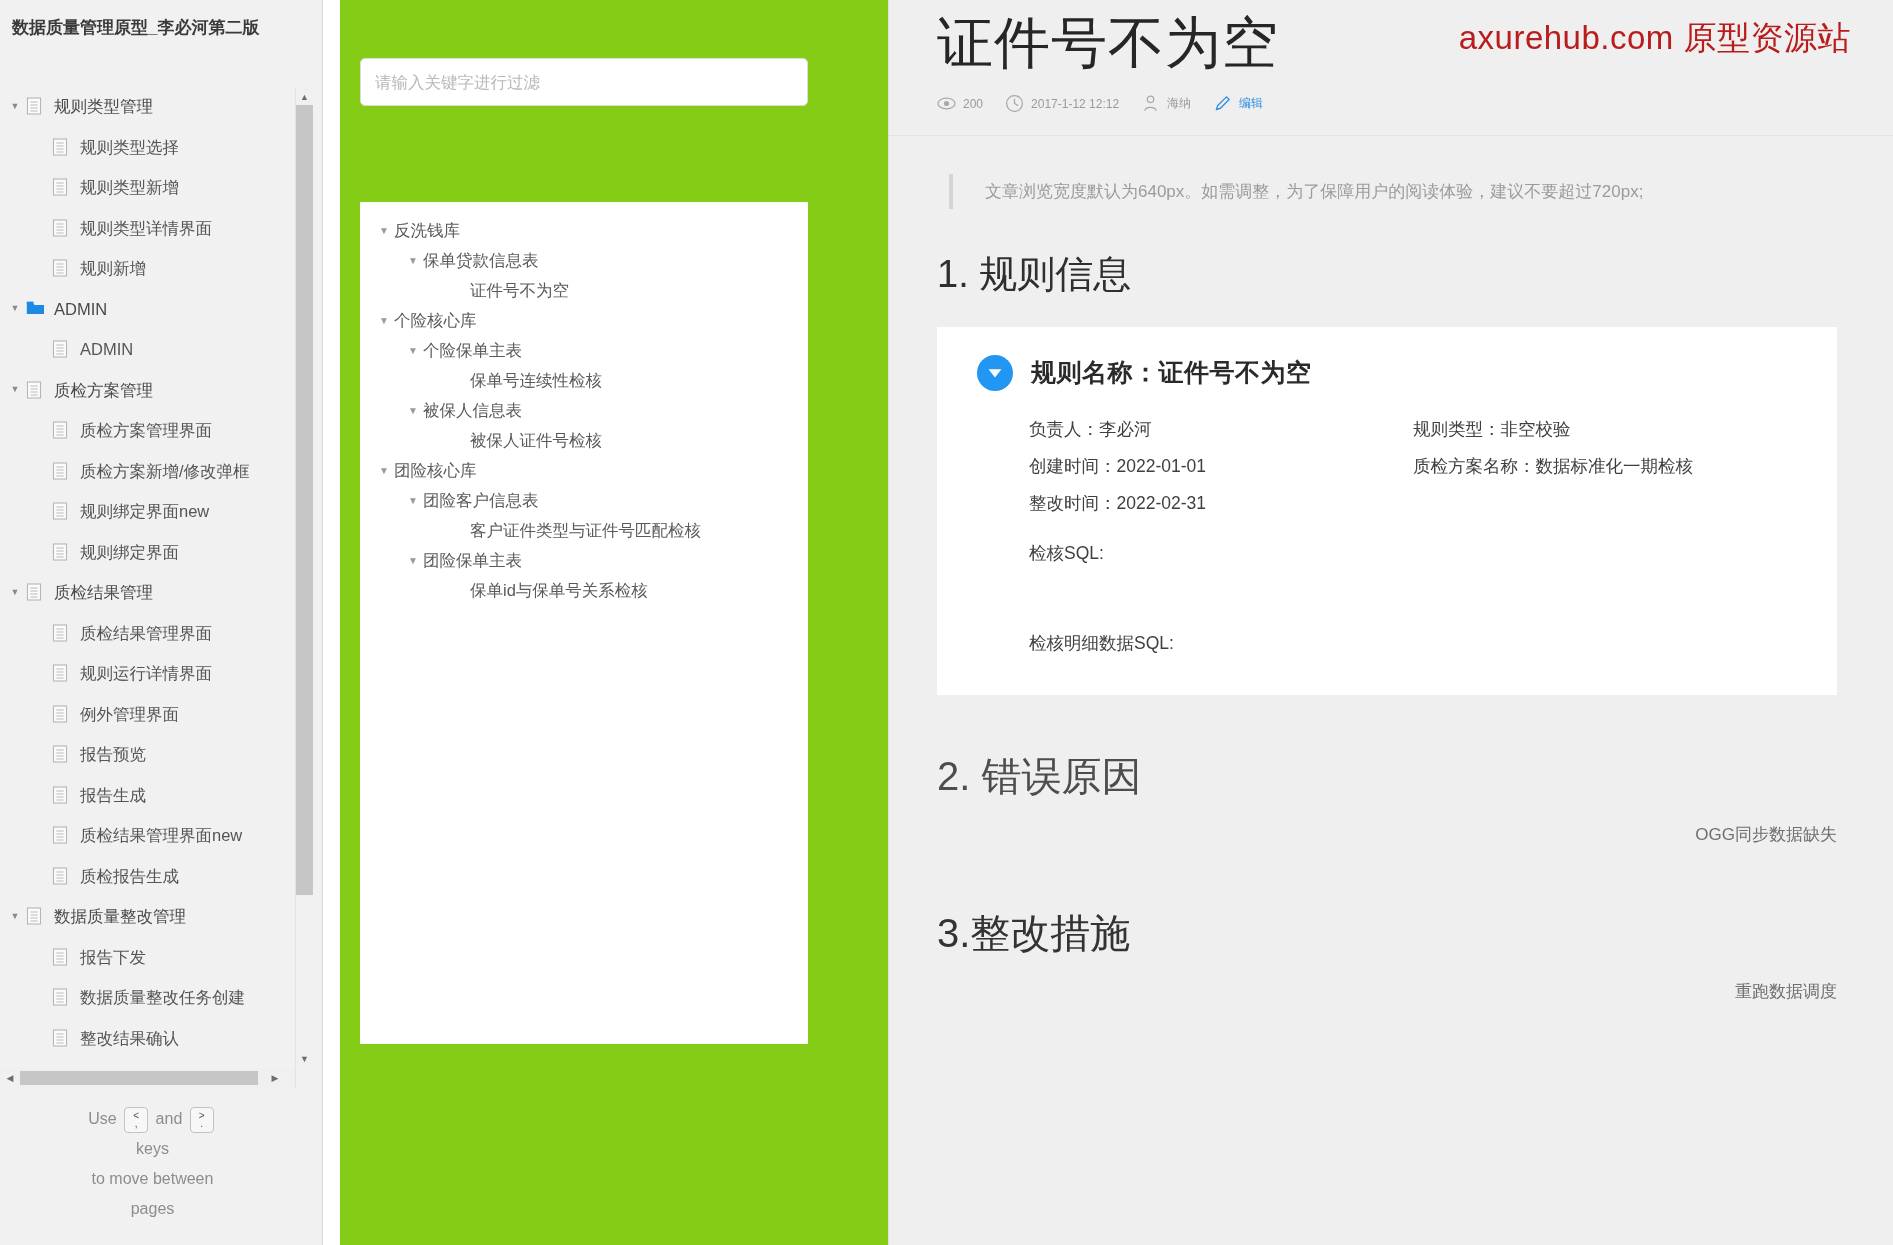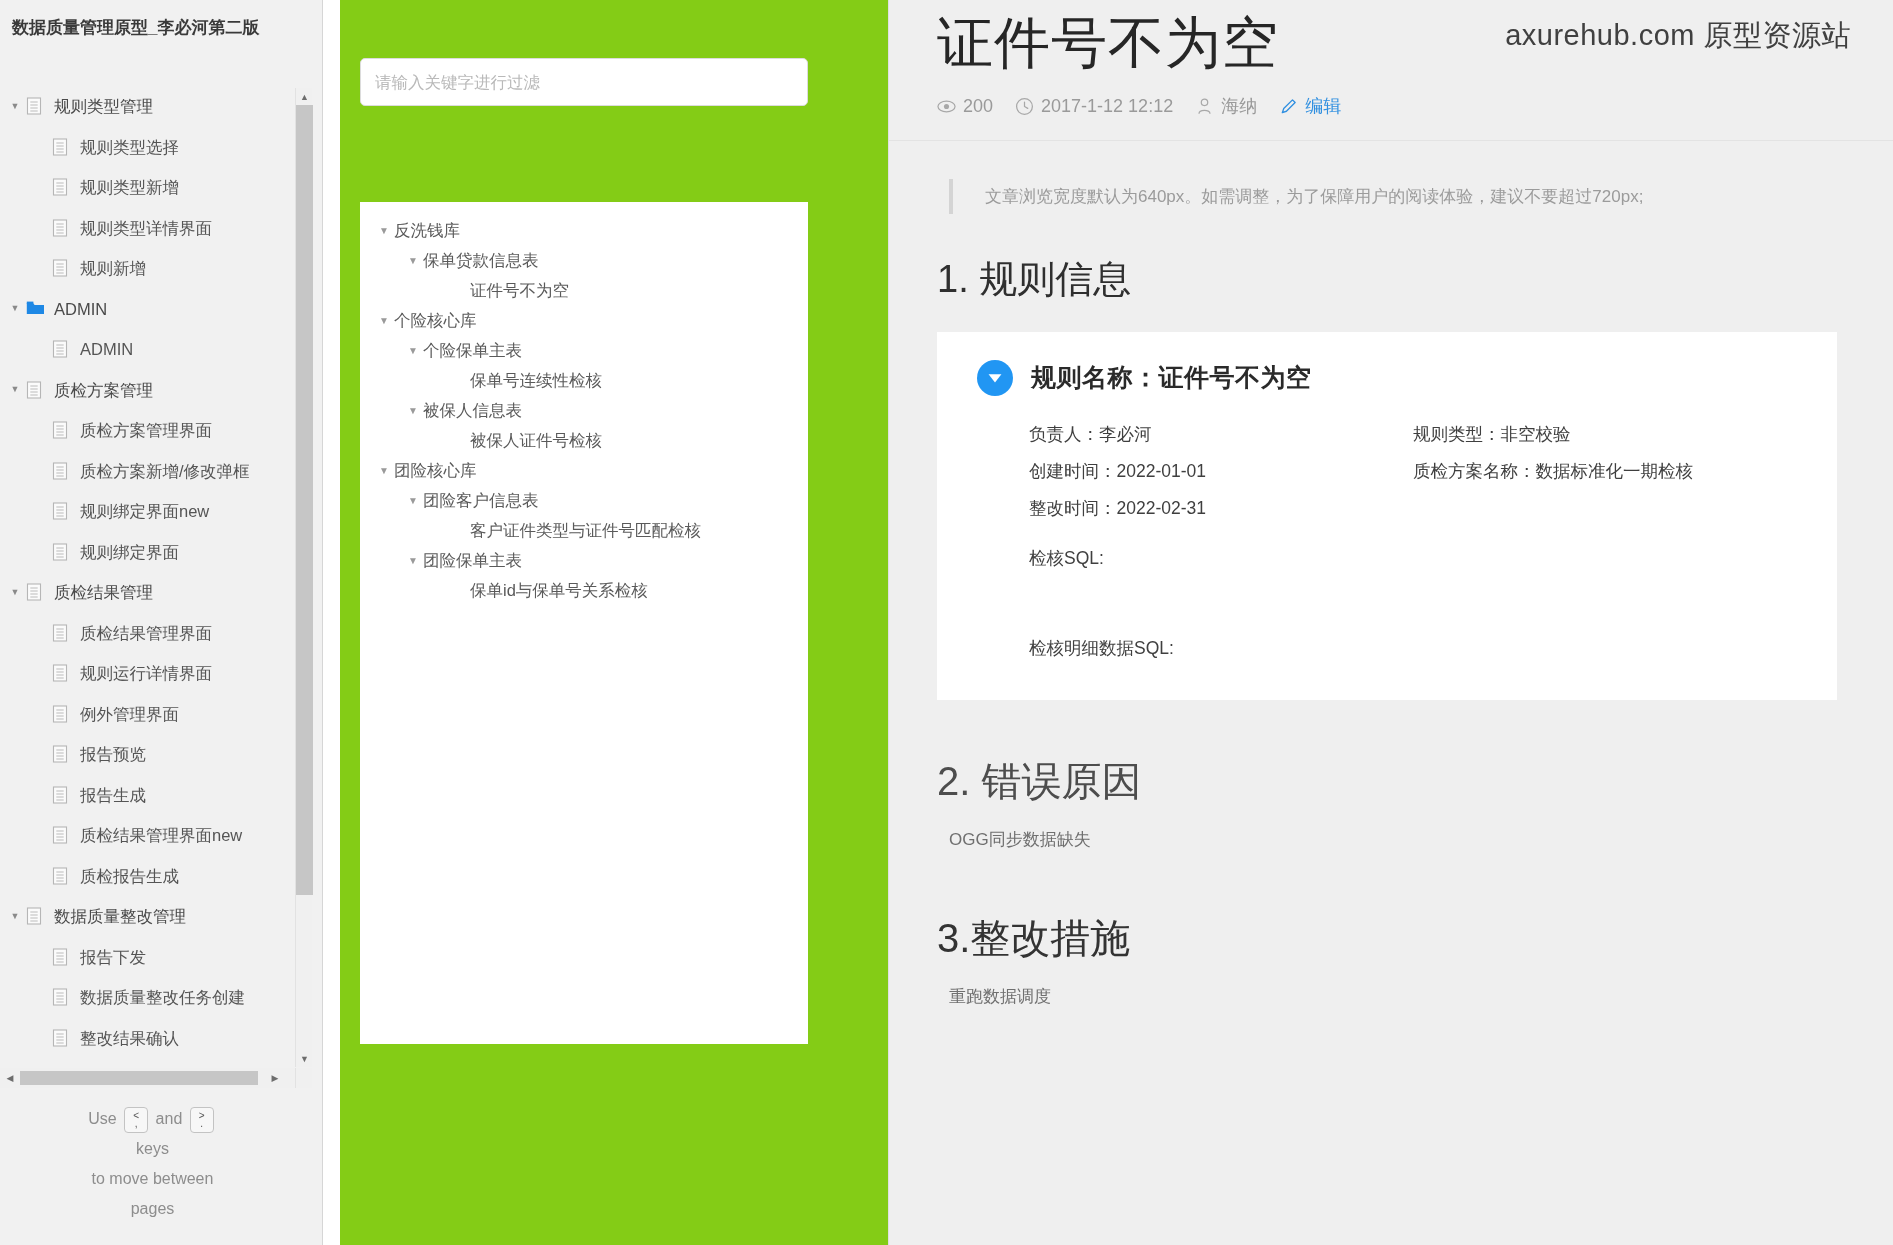--- a/index.html
+++ b/index.html
@@ -212,30 +212,30 @@
     font-weight: normal;
     color: #262626;
     margin: 0;
     line-height: 1.18;
     letter-spacing: 1px;
   }
   .watermark {
     position: absolute;
     right: 42px;
     top: 16px;
-    font-size: 29px;
-    color: #404040;
+    font-size: 33px;
+    color: #b91c1c;
     letter-spacing: 0.5px;
   }
   .doc-meta {
     margin-top: 18px;
     display: flex;
     align-items: center;
     gap: 8px;
-    font-size: 18px;
+    font-size: 12px;
     color: #9a9a9a;
   }
   .doc-meta .mitem { display: flex; align-items: center; gap: 7px; margin-right: 14px; }
   .doc-meta svg { display: block; }
   .edit-link { color: #2f8fe0; display: flex; align-items: center; gap: 5px; cursor: pointer; }
   .edit-link .elabel { text-decoration: none; }
 
   .doc-body { padding: 0 56px 0 48px; }
   .tip-bar {
     margin: 38px 0 0 12px;
@@ -250,21 +250,22 @@
     color: #2f2f2f;
     font-weight: normal;
     margin: 42px 0 0 0;
     line-height: 1.25;
   }
   .sec-h1.two { font-size: 40px; color: #4d4d4d; margin-top: 56px; }
   .sec-h1.three { font-size: 40px; color: #333; margin-top: 62px; }
   .sec-p {
     font-size: 17px;
     color: #6f6f6f;
-    margin: 22px 0 0 12px;
+    margin: 22px 0 0 0;
+    text-align: right;
   }
   .rule-card {
     background: #fff;
     margin-top: 28px;
     padding: 28px 40px 40px 40px;
     min-height: 360px;
   }
   .rule-card-head {
     display: flex;
     align-items: center;

